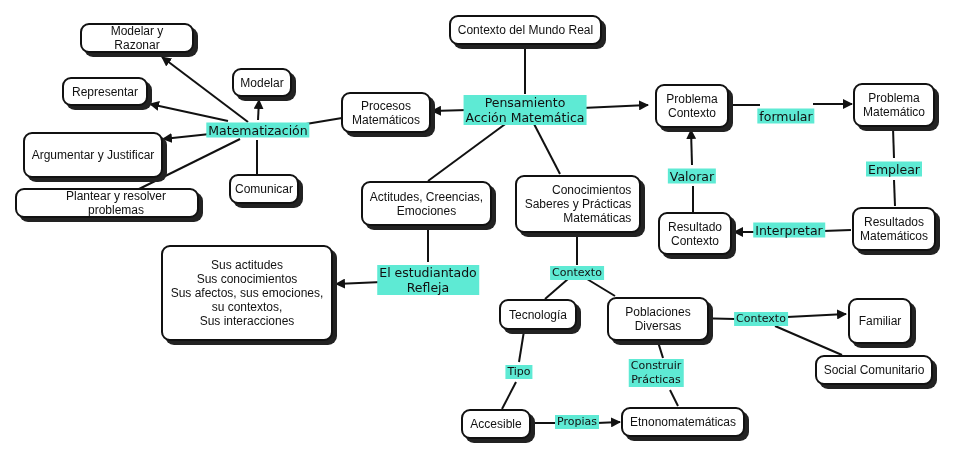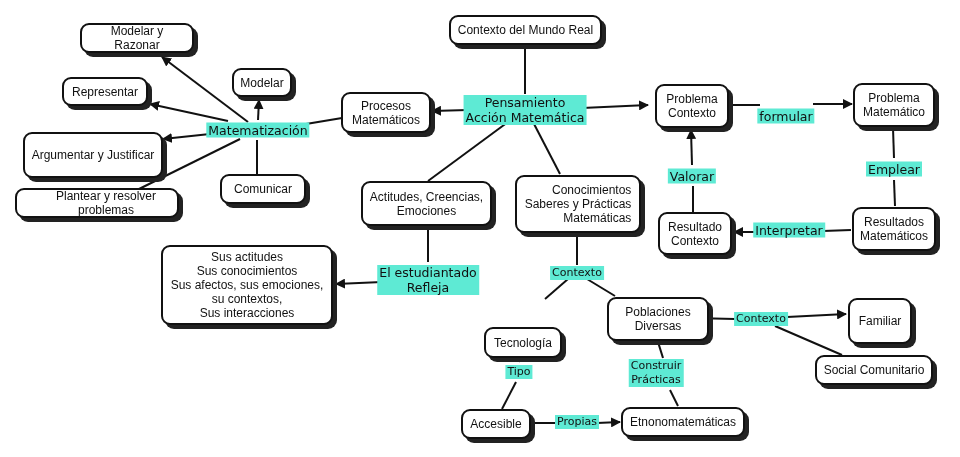--- a/index.html
+++ b/index.html
@@ -70,34 +70,34 @@
     <line x1="692" y1="165" x2="691" y2="130" marker-end="url(#arr)"></line>
   </g>
 </svg>
 
 <div class="node" style="left:449px;top:15px;width:153px;height:30px;">Contexto del Mundo Real</div>
 <div class="node" style="left:341px;top:92px;width:90px;height:41px;">Procesos
 Matemáticos</div>
 <div class="node" style="left:80px;top:23px;width:114px;height:30px;">Modelar y Razonar</div>
 <div class="node" style="left:62px;top:77px;width:86px;height:29px;">Representar</div>
 <div class="node" style="left:23px;top:132px;width:140px;height:46px;">Argumentar y Justificar</div>
-<div class="node" style="left:15px;top:188px;width:164px;height:30px;padding-left:24px;">Plantear y resolver problemas</div>
+<div class="node" style="left:15px;top:188px;width:184px;height:30px;padding-left:24px;">Plantear y resolver problemas</div>
 <div class="node" style="left:232px;top:68px;width:60px;height:29px;">Modelar</div>
-<div class="node" style="left:220px;top:174px;width:86px;height:30px;">Comunicar</div>
+<div class="node" style="left:229px;top:174px;width:70px;height:30px;">Comunicar</div>
 <div class="node" style="left:361px;top:181px;width:131px;height:45px;">Actitudes, Creencias,
 Emociones</div>
-<div class="node" style="left:161px;top:245px;width:172px;height:80px;">Sus actitudes
+<div class="node" style="left:161px;top:245px;width:172px;height:96px;">Sus actitudes
 Sus conocimientos
 Sus afectos, sus emociones,
 su contextos,
 Sus interacciones</div>
 <div class="node" style="left:515px;top:175px;width:126px;height:58px;text-align:right;">Conocimientos
 Saberes y Prácticas
 Matemáticas</div>
-<div class="node" style="left:484px;top:299px;width:78px;height:31px;margin-top:28px;">Tecnología</div>
+<div class="node" style="left:499px;top:299px;width:78px;height:31px;">Tecnología</div>
 <div class="node" style="left:607px;top:297px;width:102px;height:44px;">Poblaciones
 Diversas</div>
 <div class="node" style="left:461px;top:409px;width:70px;height:30px;">Accesible</div>
 <div class="node" style="left:621px;top:407px;width:124px;height:30px;">Etnonomatemáticas</div>
 <div class="node" style="left:848px;top:298px;width:64px;height:46px;">Familiar</div>
 <div class="node" style="left:815px;top:355px;width:118px;height:30px;">Social Comunitario</div>
 <div class="node" style="left:655px;top:84px;width:74px;height:44px;">Problema
 Contexto</div>
 <div class="node" style="left:853px;top:83px;width:82px;height:44px;">Problema
 Matemático</div>

